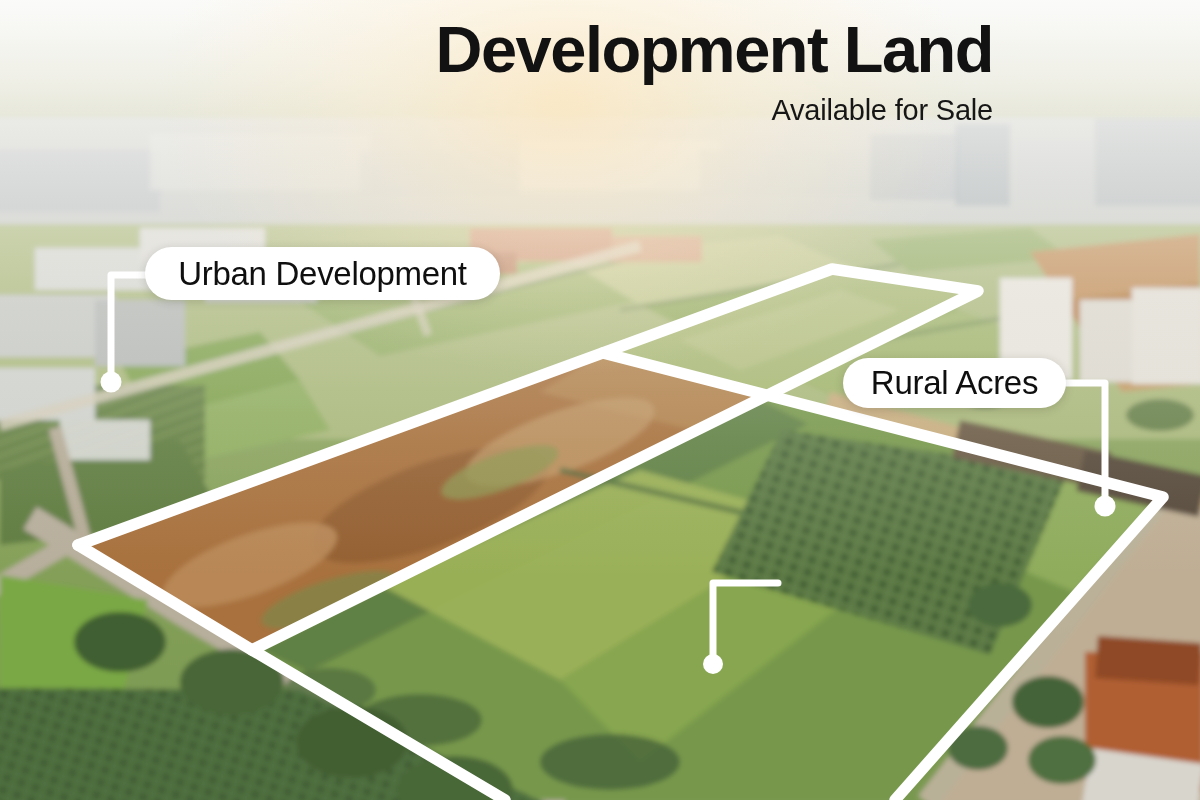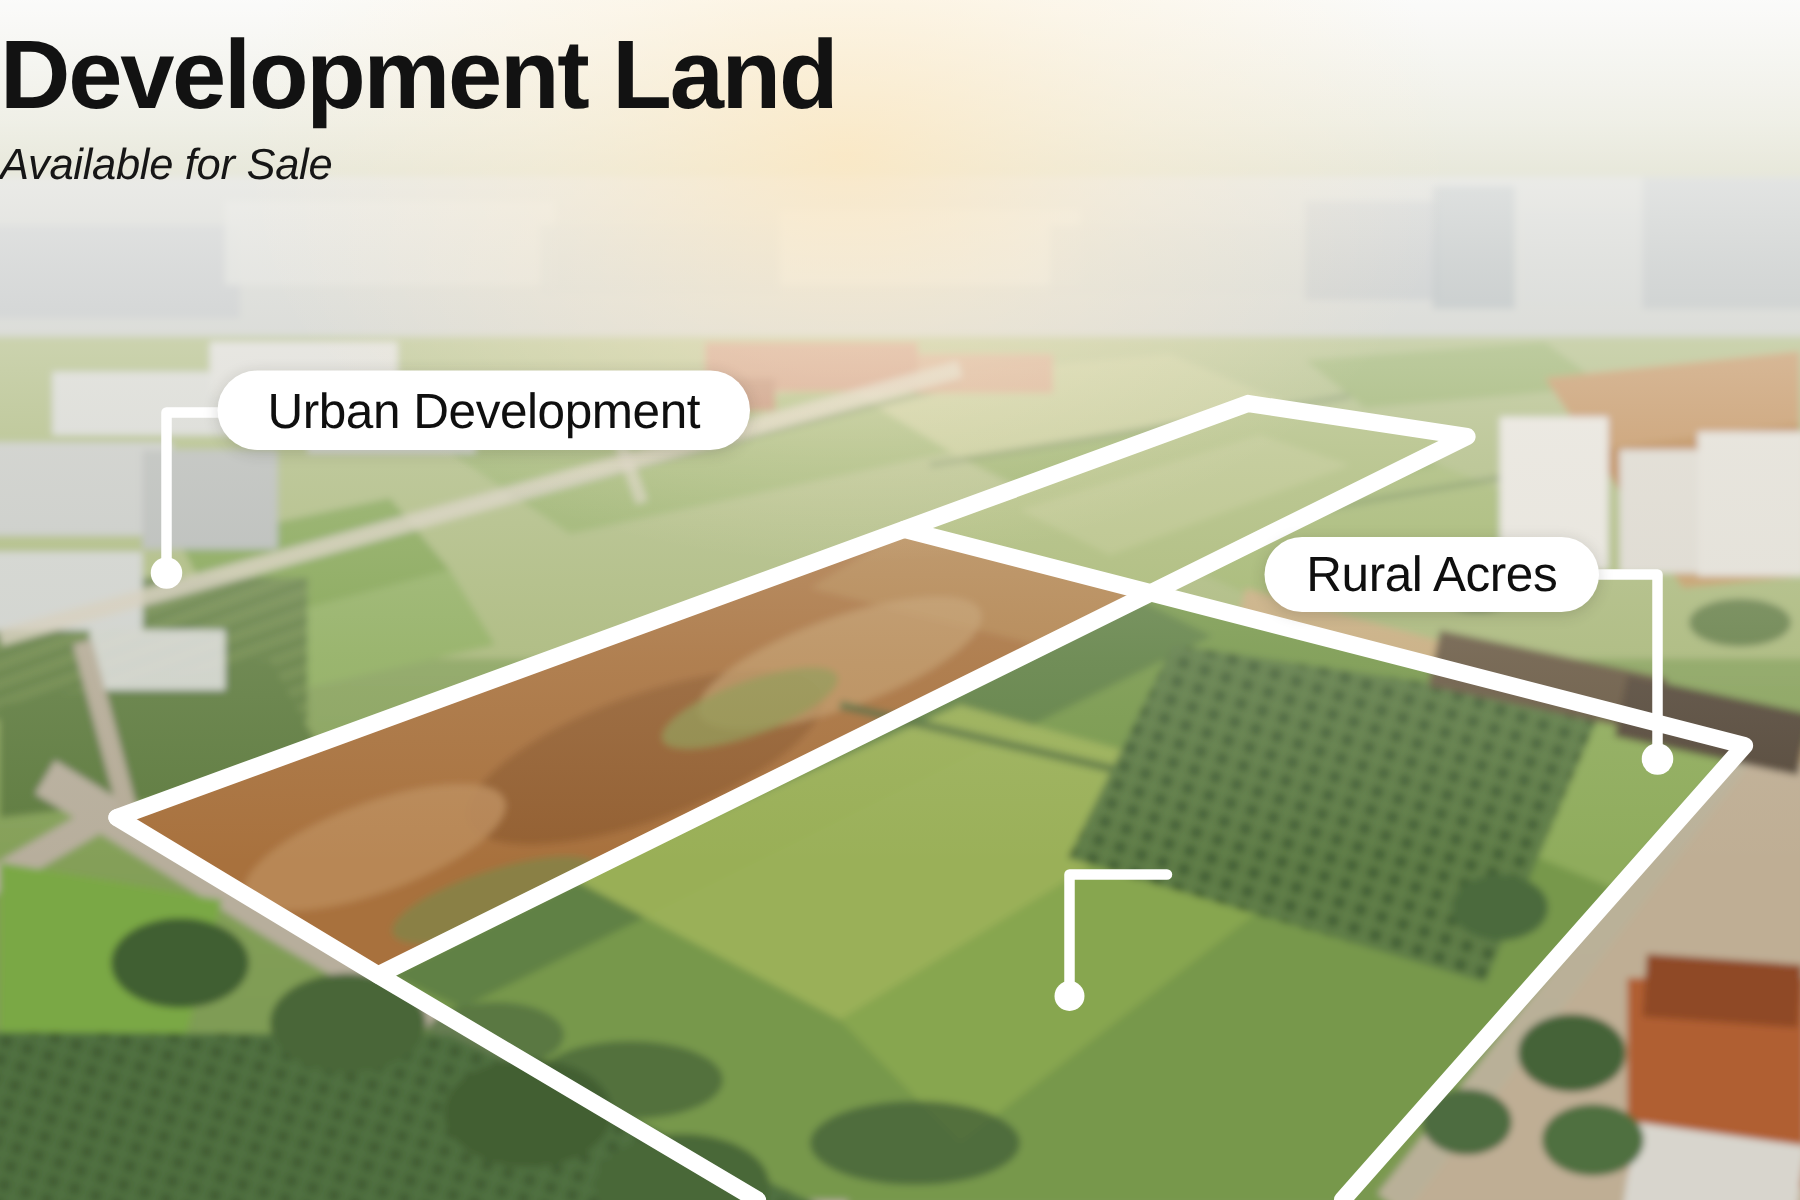--- a/index.html
+++ b/index.html
@@ -2,29 +2,28 @@
 <html><head>
 <meta charset="utf-8">
 <style>
   html,body{margin:0;padding:0;background:#222;}
   #stage{
     position:relative;width:1200px;height:800px;overflow:hidden;
     font-family:"Liberation Sans","DejaVu Sans",sans-serif;
     background:#9fae72;
   }
   #photo{position:absolute;inset:0;display:block;}
-  .titlewrap{position:absolute;top:16px;left:0;width:993px;text-align:left;pointer-events:none;}
+  .titlewrap{position:absolute;top:16px;left:0;width:993px;text-align:right;pointer-events:none;}
   .title{
     font-size:65px;font-weight:700;letter-spacing:-1.5px;color:#121212;
     line-height:1.05;margin:0;
   }
   .subtitle{
     font-size:29px;font-weight:500;letter-spacing:-0.2px;color:#161616;
     margin-top:10px;
-    font-style:italic;
   }
   .pill{
     position:absolute;display:flex;align-items:center;justify-content:center;
     background:#ffffff;border-radius:30px;color:#0f0f0f;
     font-size:33px;font-weight:500;letter-spacing:-0.3px;white-space:nowrap;
     box-shadow:0 2px 10px rgba(40,40,30,.18);
   }
   .pill.urban{left:145px;top:247px;width:355px;height:53px;}
   .pill.rural{left:843px;top:358px;width:223px;height:50px;}
   .pill.commercial{left:775px;top:558px;width:328px;height:52px;}

